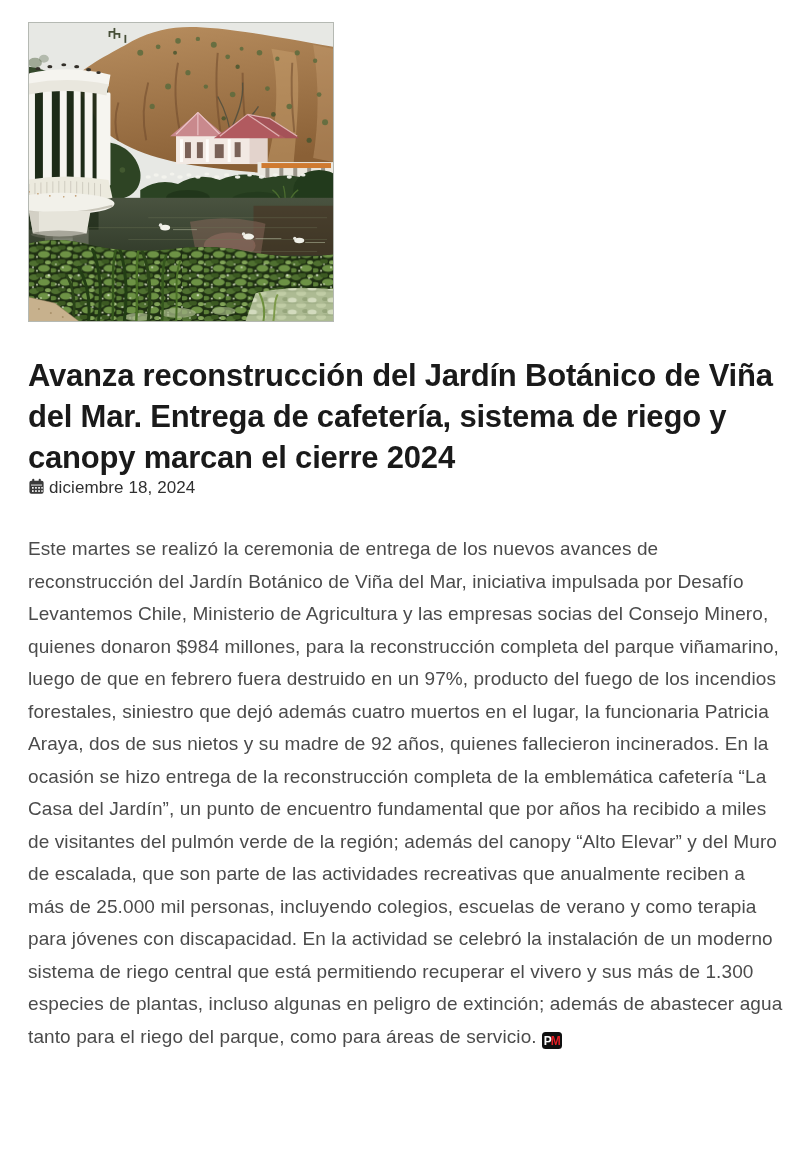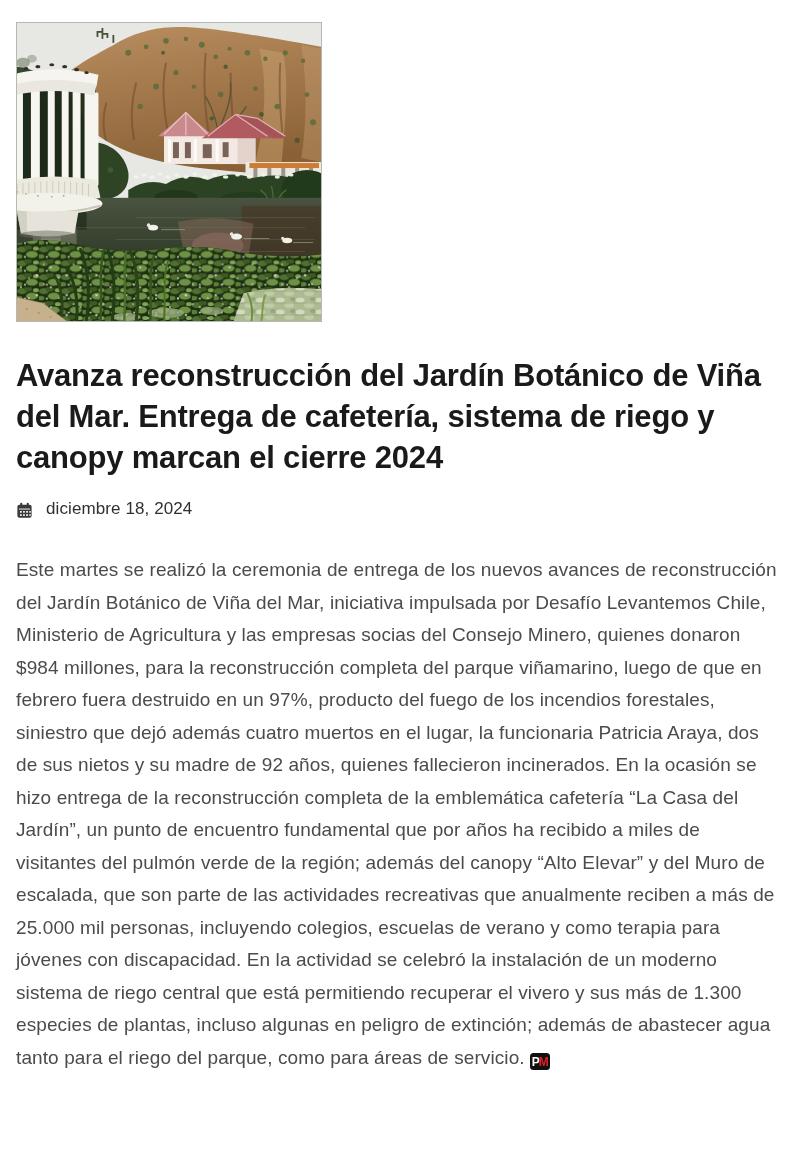--- a/index.html
+++ b/index.html
@@ -10,34 +10,34 @@
     --brand-red:#e51f26;
     --brand-black:#101010;
     --image-border:#b5b9b3;
   }
   *{box-sizing:border-box;margin:0;padding:0;}
   html,body{background:var(--page-bg);}
   body{
     width:800px;height:1166px;overflow:hidden;position:relative;
     font-family:"Liberation Sans",sans-serif;
   }
-  .page{padding:22px 16px 0 16px;}
+  .page{padding:22px 16px 0 28px;}
   figure.featured{
     width:306px;height:300px;border:1px solid var(--image-border);
     overflow:hidden;background:#e7e8e4;
   }
   figure.featured svg{display:block;width:100%;height:100%;}
   h1.title{
     margin-top:33px;
     max-width:752px;
     font-size:31px;line-height:41px;font-weight:700;
     letter-spacing:-0.2px;color:var(--heading);
   }
   .meta{
-    margin-top:21px;display:flex;align-items:flex-end;gap:13px;
+    display:flex;align-items:flex-start;gap:4px;
   }
   .meta .cal{display:inline-flex;flex:0 0 auto;}
   .meta .date{
     font-size:17px;color:var(--meta-text);letter-spacing:0.1px;
   }
   p.body{
     margin-top:35px;max-width:770px;
     font-size:19px;line-height:32.5px;color:var(--body-text);
     letter-spacing:0.1px;
   }

